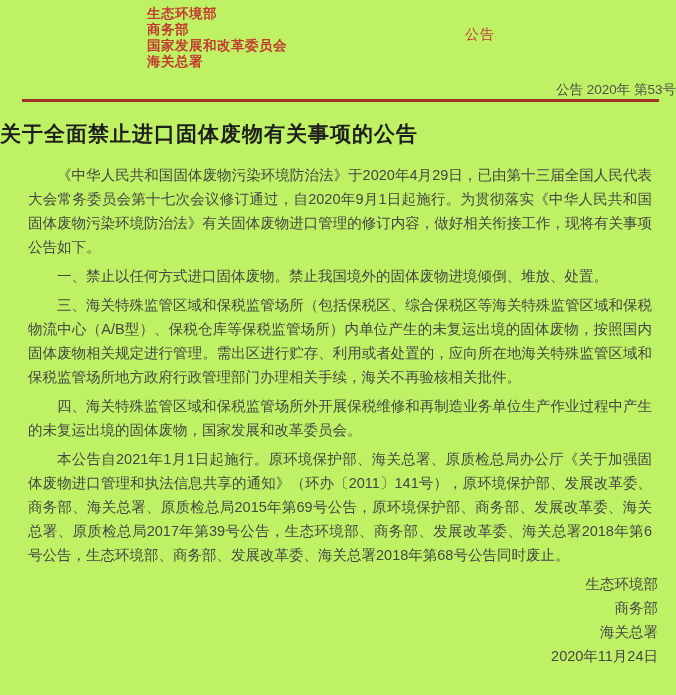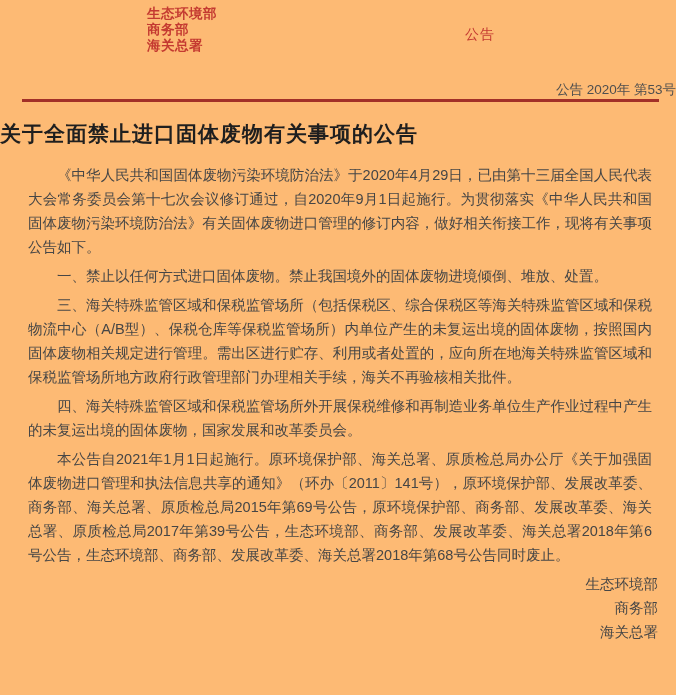--- a/index.html
+++ b/index.html
@@ -12,21 +12,21 @@
   * { box-sizing: border-box; }
   html, body {
     margin: 0;
     padding: 0;
     background: #fdfdfd;
   }
   .page {
     position: relative;
     width: 676px;
     height: 695px;
-    background: #fdba74;
+    background: #bef264;
     font-family: "Liberation Sans", "DejaVu Sans", sans-serif;
     overflow: hidden;
     padding-left: 16px;
   }
   .agencies {
     position: absolute;
     left: 147px;
     top: 6px;
     color: var(--red-text);
     font-weight: bold;
@@ -99,20 +99,21 @@
   }
 </style>
 </head>
 <body>
 
 <div class="page">
 
   <div class="agencies">
     <div>生态环境部</div>
     <div>商务部</div>
+    <div>国家发展和改革委员会</div>
     <div>海关总署</div>
   </div>
 
   <div class="notice-label">公告</div>
 
   <div class="docket">公告 2020年 第53号</div>
 
   <div class="red-rule"></div>
 
   <h1 class="doc-title">关于全面禁止进口固体废物有关事项的公告</h1>
@@ -122,15 +123,16 @@
     <p>一、禁止以任何方式进口固体废物。禁止我国境外的固体废物进境倾倒、堆放、处置。</p>
     <p>三、海关特殊监管区域和保税监管场所（包括保税区、综合保税区等海关特殊监管区域和保税物流中心（A/B型）、保税仓库等保税监管场所）内单位产生的未复运出境的固体废物，按照国内固体废物相关规定进行管理。需出区进行贮存、利用或者处置的，应向所在地海关特殊监管区域和保税监管场所地方政府行政管理部门办理相关手续，海关不再验核相关批件。</p>
     <p>四、海关特殊监管区域和保税监管场所外开展保税维修和再制造业务单位生产作业过程中产生的未复运出境的固体废物，国家发展和改革委员会。</p>
     <p>本公告自2021年1月1日起施行。原环境保护部、海关总署、原质检总局办公厅《关于加强固体废物进口管理和执法信息共享的通知》（环办〔2011〕141号），原环境保护部、发展改革委、商务部、海关总署、原质检总局2015年第69号公告，原环境保护部、商务部、发展改革委、海关总署、原质检总局2017年第39号公告，生态环境部、商务部、发展改革委、海关总署2018年第6号公告，生态环境部、商务部、发展改革委、海关总署2018年第68号公告同时废止。</p>
   </div>
 
   <div class="signature">
     <div>生态环境部</div>
     <div>商务部</div>
     <div>海关总署</div>
+    <div>2020年11月24日</div>
   </div>
 
 </div>
 
 </body></html>

